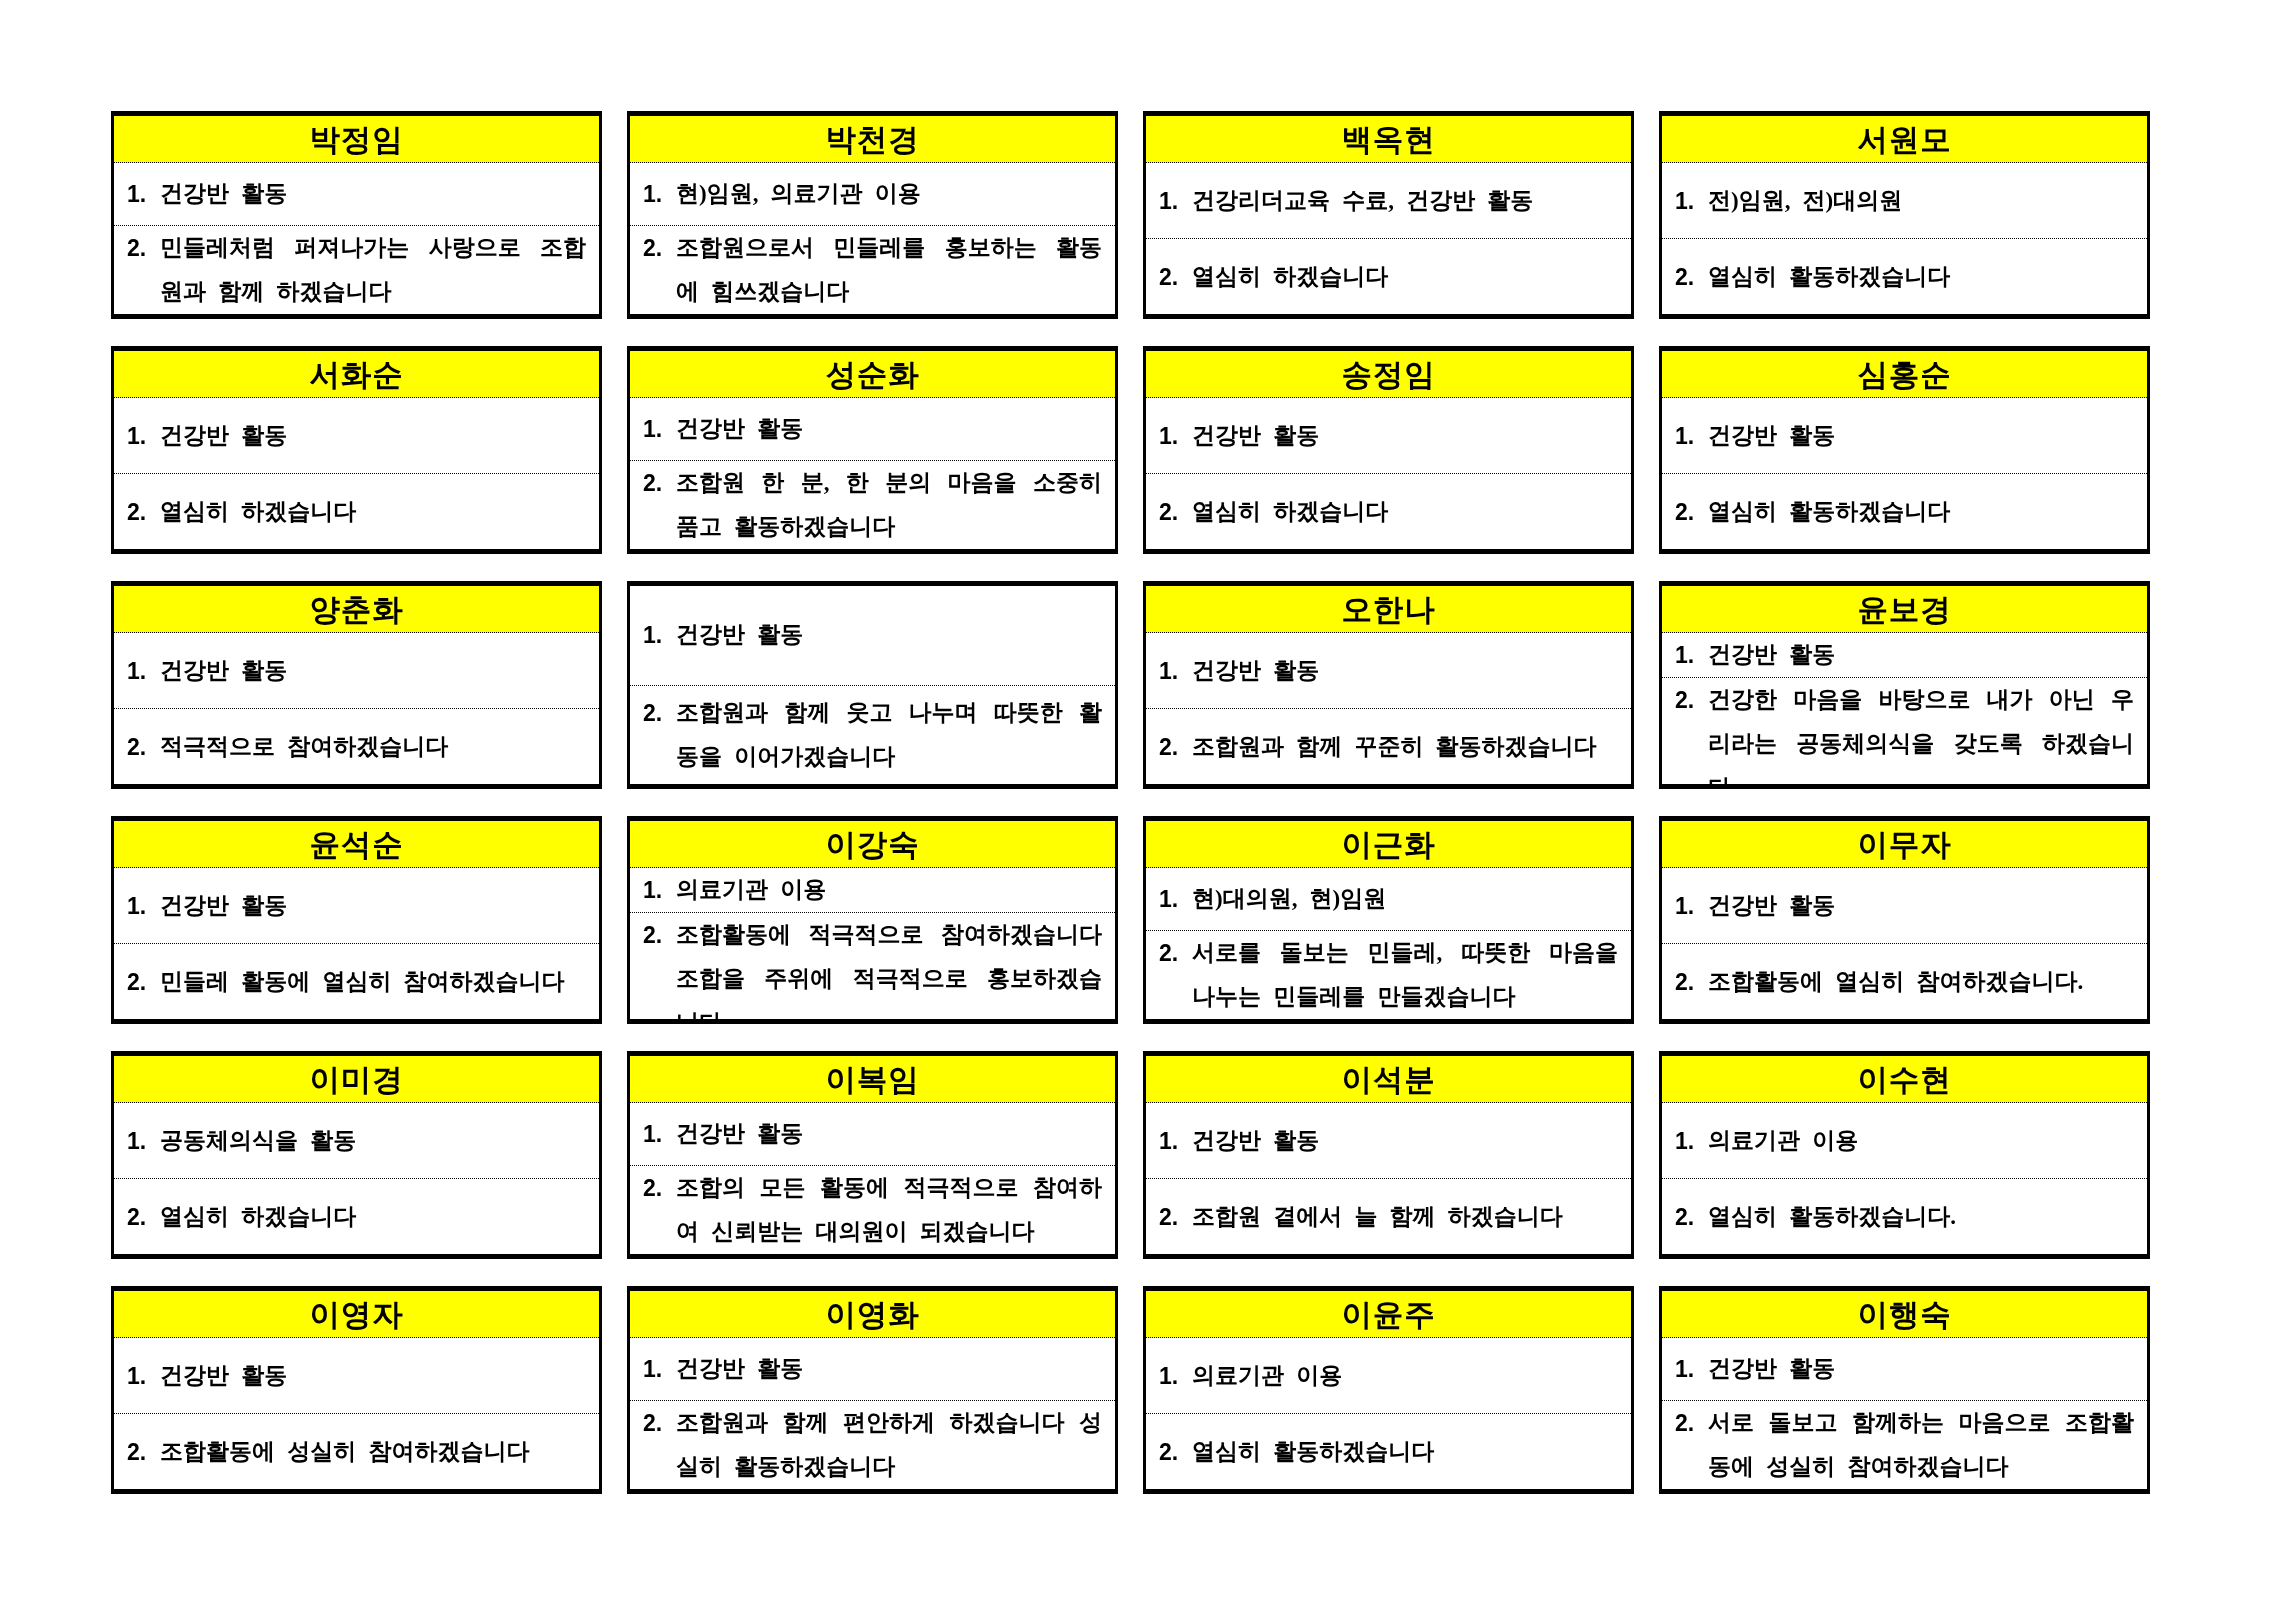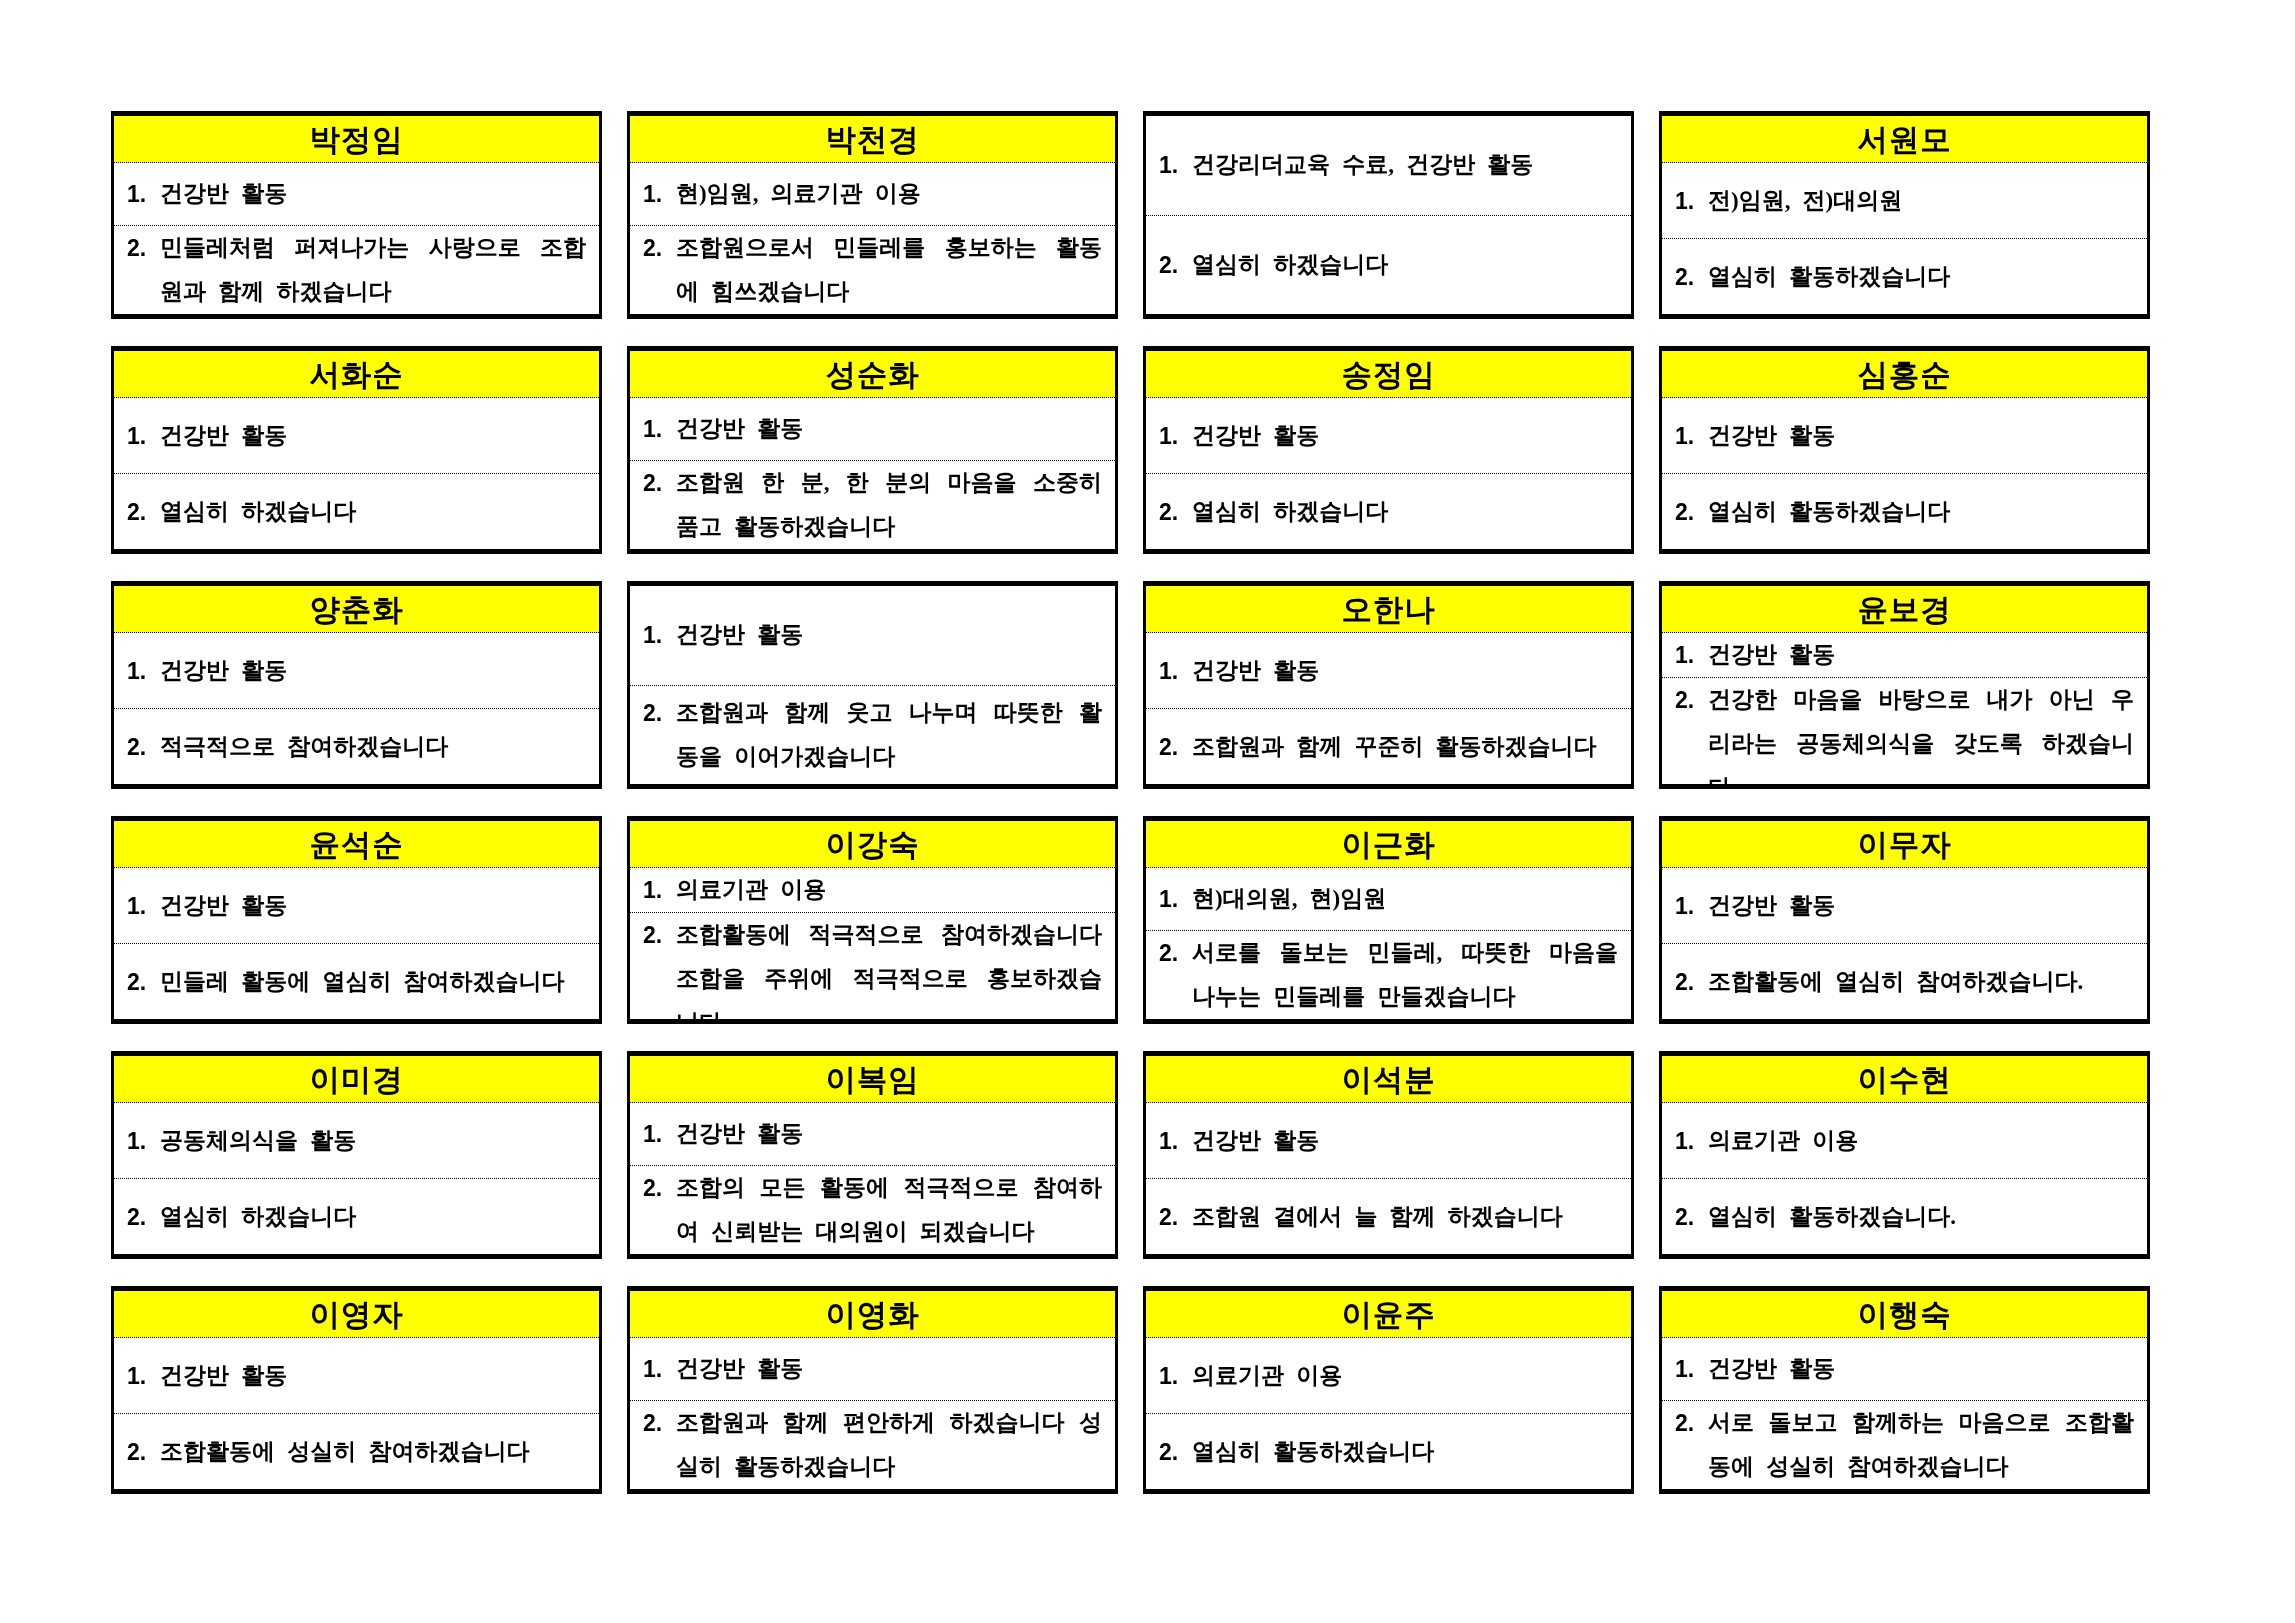--- a/index.html
+++ b/index.html
@@ -116,20 +116,23 @@
     </div>
     <div class="pledge-section">
       <div class="pledge">
         <span class="pledge-number">2.</span>
         <span class="pledge-text">조합원으로서 민들레를 홍보하는 활동에 힘쓰겠습니다</span>
       </div>
     </div>
   </div>
 
   <div class="member-card">
+    <div class="card-header">
+      <span class="member-name">백옥현</span>
+    </div>
     <div class="pledge-section first">
       <div class="pledge">
         <span class="pledge-number">1.</span>
         <span class="pledge-text">건강리더교육 수료, 건강반 활동</span>
       </div>
     </div>
     <div class="pledge-section">
       <div class="pledge">
         <span class="pledge-number">2.</span>
         <span class="pledge-text">열심히 하겠습니다</span>

